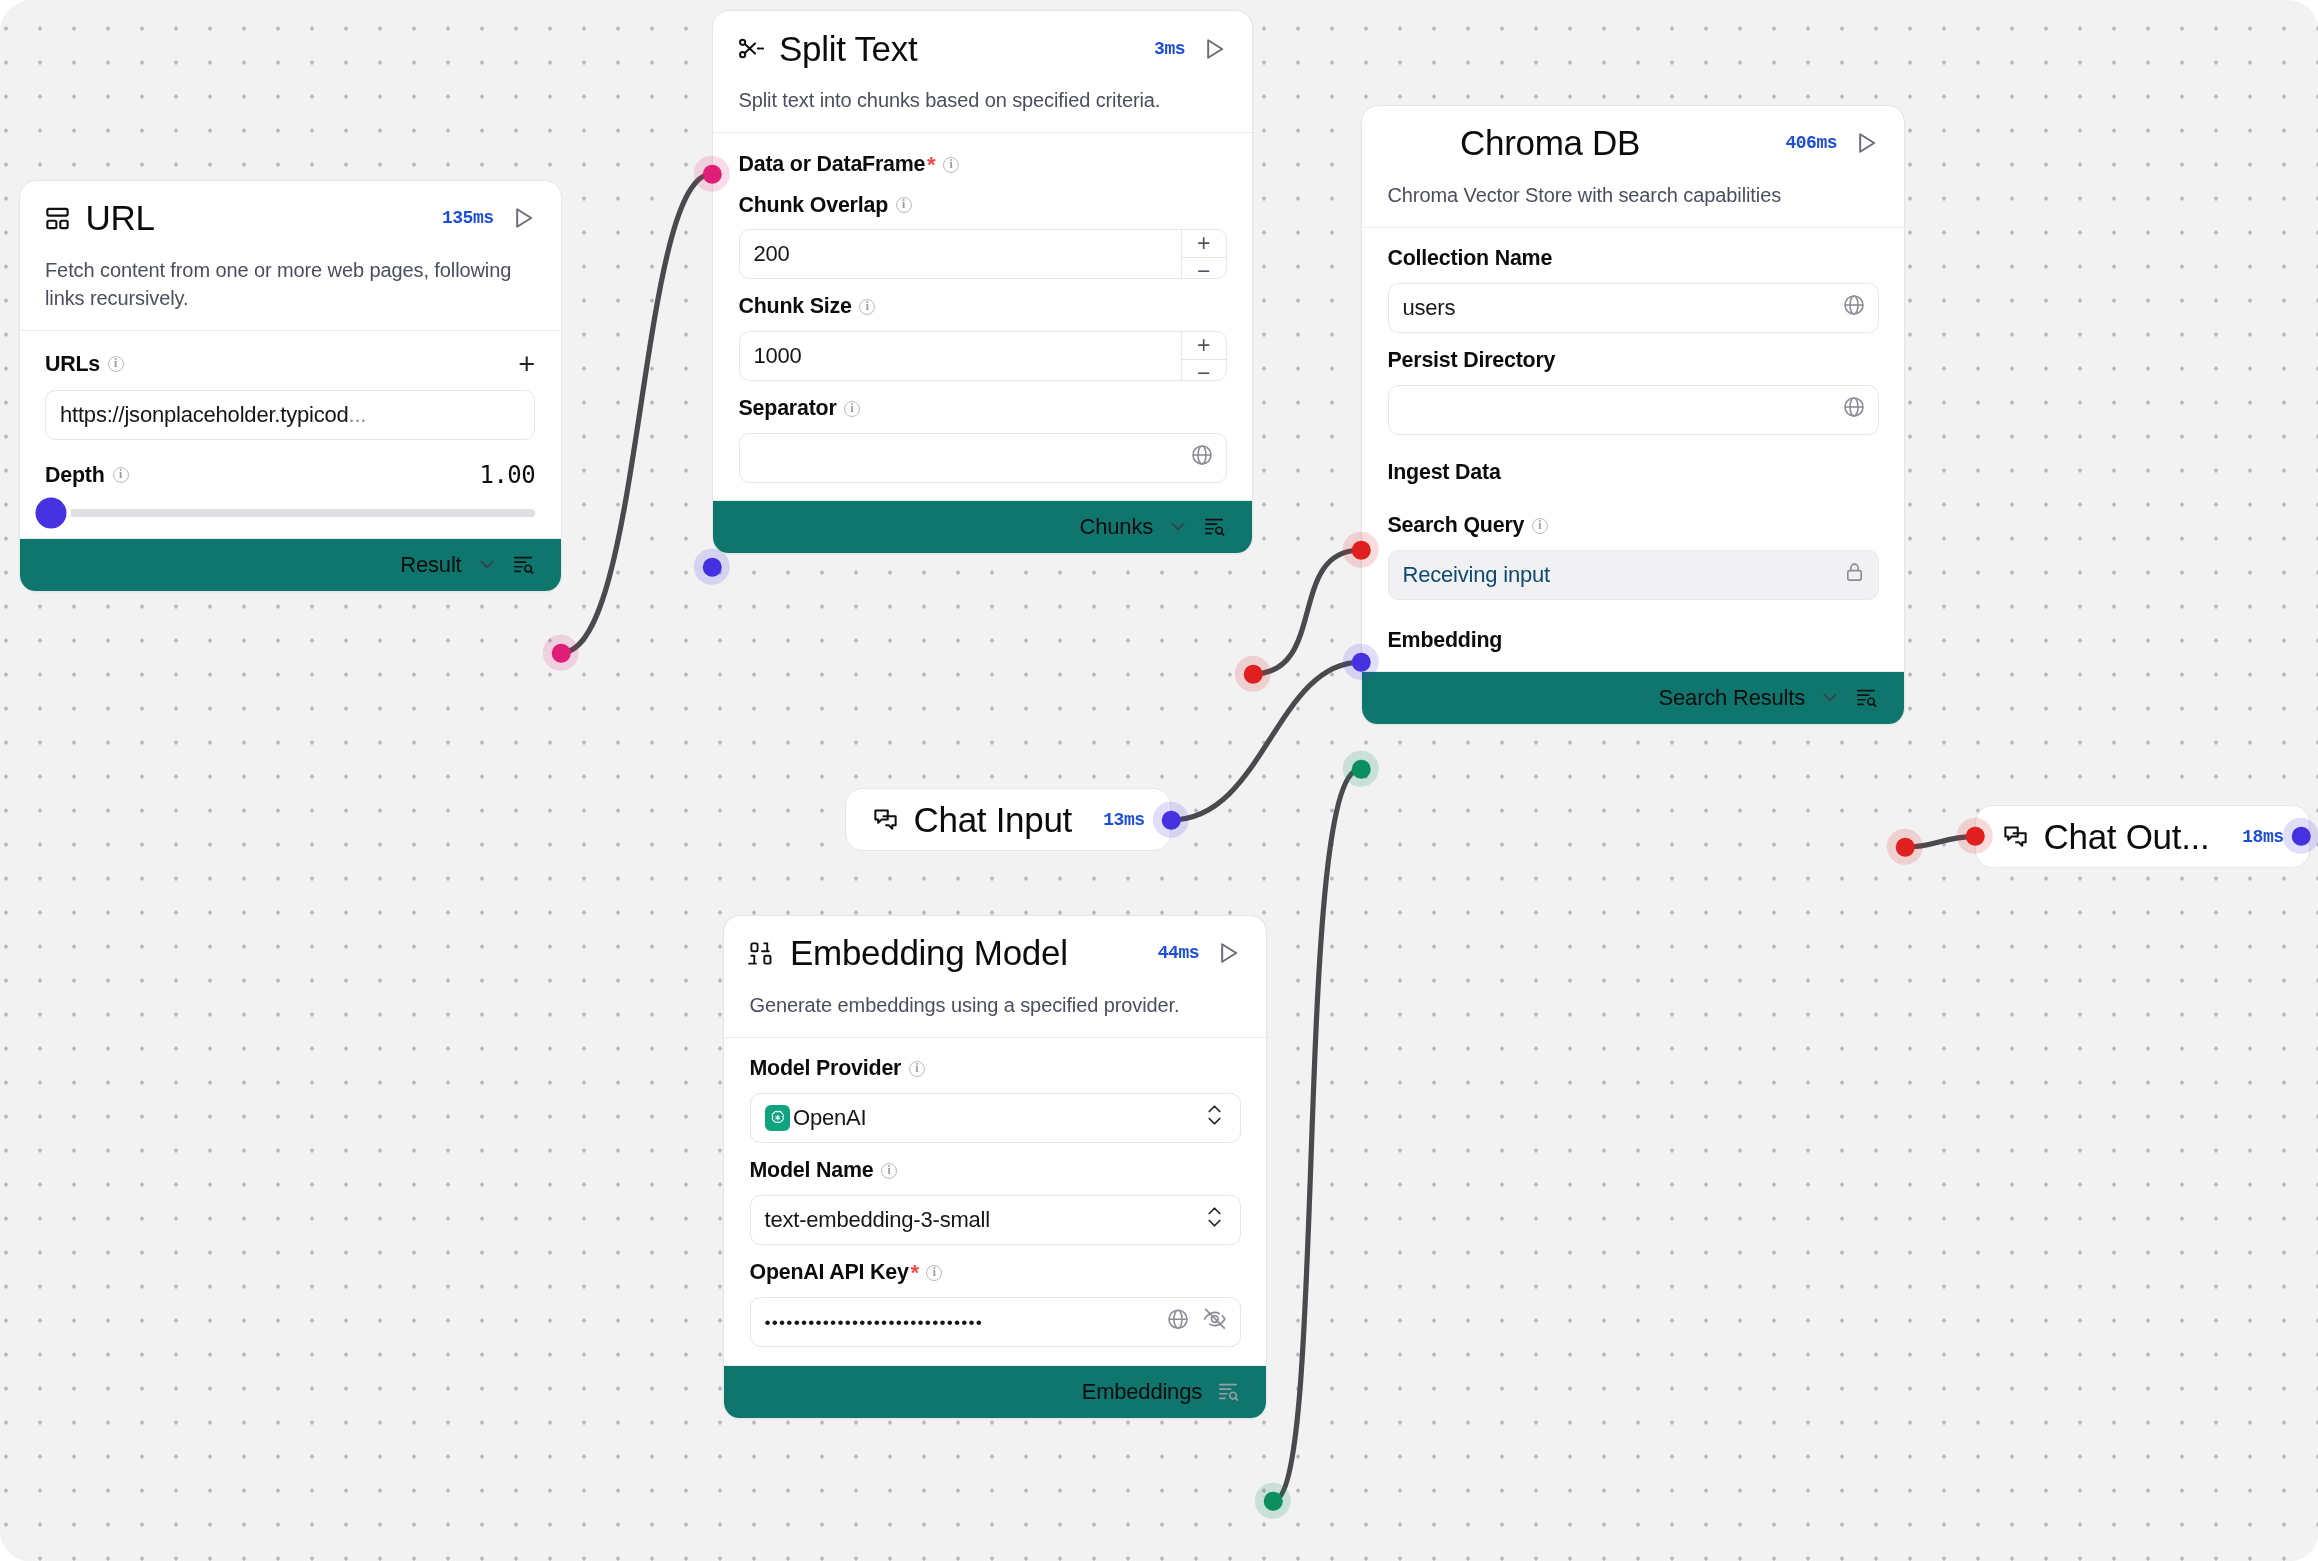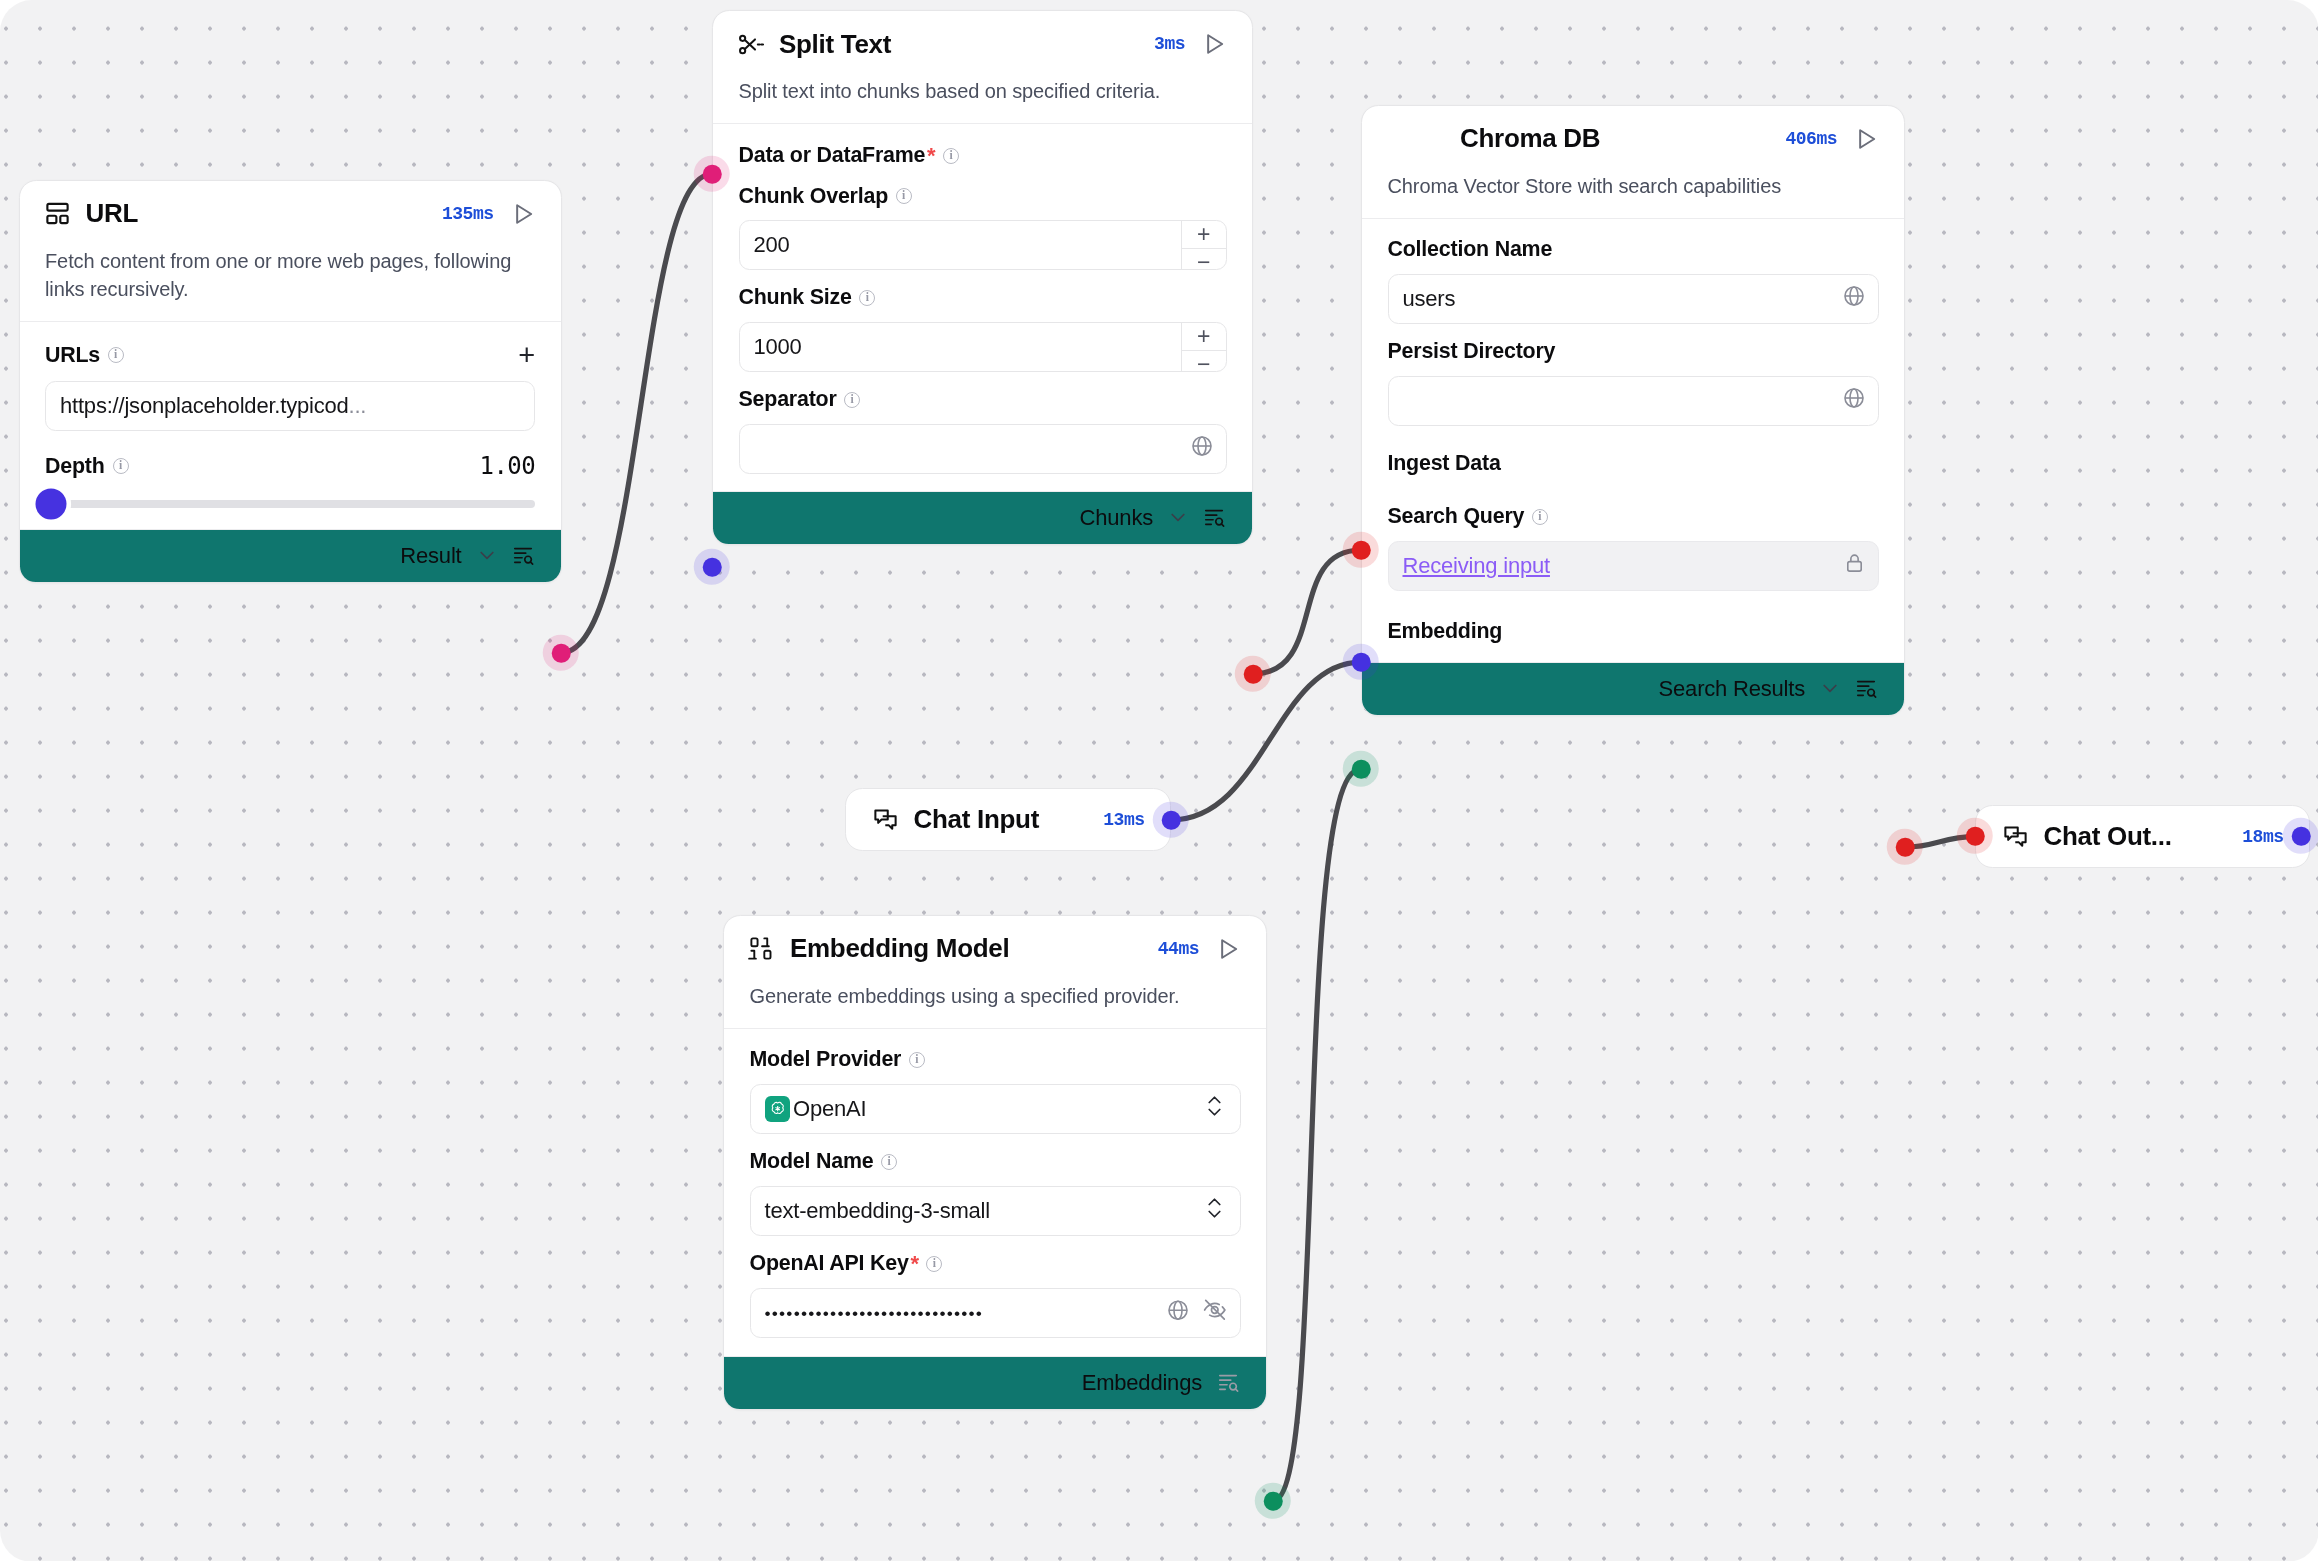--- a/index.html
+++ b/index.html
@@ -28,21 +28,21 @@
     border: 1.4px solid #e6e6e8;
     border-radius: 17.4px;
     z-index: 3;
     box-shadow: 0 0.6px 1.7px rgba(0,0,0,0.035);
   }
   .node-head { padding: 17.4px 24px 5.8px 24px; }
   .head-row { display: flex; align-items: center; gap: 15px; }
   .node-icon { width: 27px; height: 27px; flex: 0 0 27px; display: flex; align-items: center; justify-content: center; }
   .node-icon svg { width: 27px; height: 27px; display: block; }
   .node-title {
-    font-size: 26px; font-weight: 700; color: #0c0c0e; letter-spacing: -0.3px;
+    font-size: 35px; font-weight: 400; color: #0c0c0e; letter-spacing: -0.3px;
     white-space: nowrap;
   }
   .head-spacer { flex: 1 1 auto; }
   .timing {
     font-family: Liberation Mono, monospace;
     font-size: 18px; color: #1d4ed8; font-weight: 600; letter-spacing: -0.5px;
     white-space: nowrap;
   }
   .play-btn { width: 28px; height: 28px; flex: 0 0 28px; display:flex; align-items:center; justify-content:center; }
   .node-desc {
@@ -65,21 +65,21 @@
     font-family: "Liberation Serif", serif; font-weight: 700; flex: 0 0 16px;
   }
 
   .input-box {
     position: relative;
     border: 1.4px solid #e6e6e8; border-radius: 10.4px; background: #fff;
     height: 50px; display: flex; align-items: center; padding: 0 14px;
     font-size: 22px; color: #161619; letter-spacing: -0.2px;
   }
   .input-box.disabled { background: #f1f1f3; border-color: #e9e9ec; }
-  .input-box .ph { color: #8b5cf6; text-decoration: underline; }
+  .input-box .ph { color: #0c4a6e; }
   .input-box .truncate { color: #8b8d98; }
   .box-icons { position: absolute; right: 11.6px; top: 50%; transform: translateY(-50%); display: flex; align-items: center; gap: 12.8px; }
 
   .stepper {
     position: absolute; right: 0; top: 0; bottom: 0; width: 45px;
     border-left: 1.4px solid #e6e6e8; display: flex; flex-direction: column;
   }
   .stepper > div { flex: 1; display: flex; align-items: center; justify-content: center; color: #4f525e; font-size: 23px; }
   .stepper > div:first-child { border-bottom: 1.4px solid #e6e6e8; }
 

